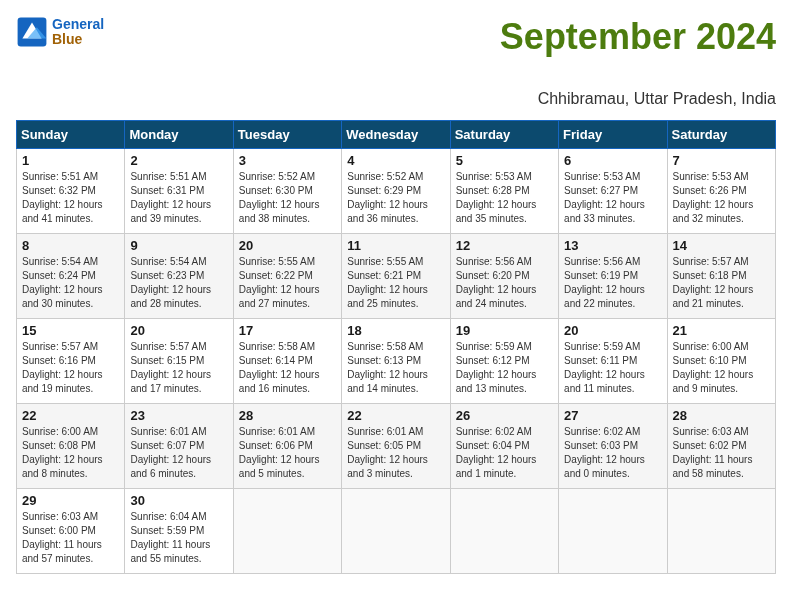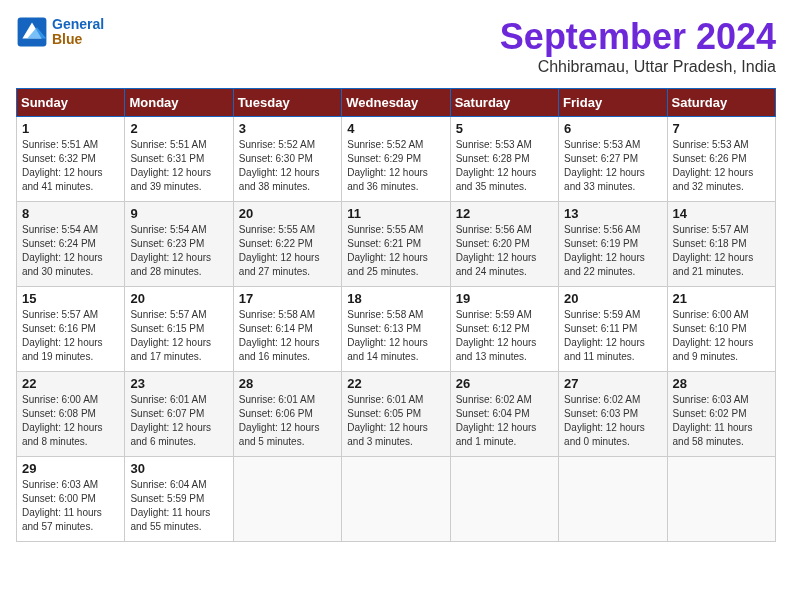--- a/index.html
+++ b/index.html
@@ -33,33 +33,34 @@
     .logo-icon {
       width: 32px;
       height: 32px;
     }
     .title-section {
       text-align: right;
     }
     .month-title {
       font-size: 36px;
       font-weight: bold;
-      color: #6d28d9;
+      color: #4d7c0f;
     }
     .location {
       font-size: 16px;
       color: #333;
+      margin-top: 32px;
     }
     table {
       width: 100%;
       border-collapse: collapse;
       font-size: 11px;
     }
     thead tr {
-      background-color: #7f1d1d;
+      background-color: #0c4a6e;
       color: #fff;
     }
     thead th {
       padding: 6px 4px;
       font-size: 13px;
       font-weight: bold;
       text-align: left;
       border: 1px solid #1565c0;
     }
     tbody tr {

